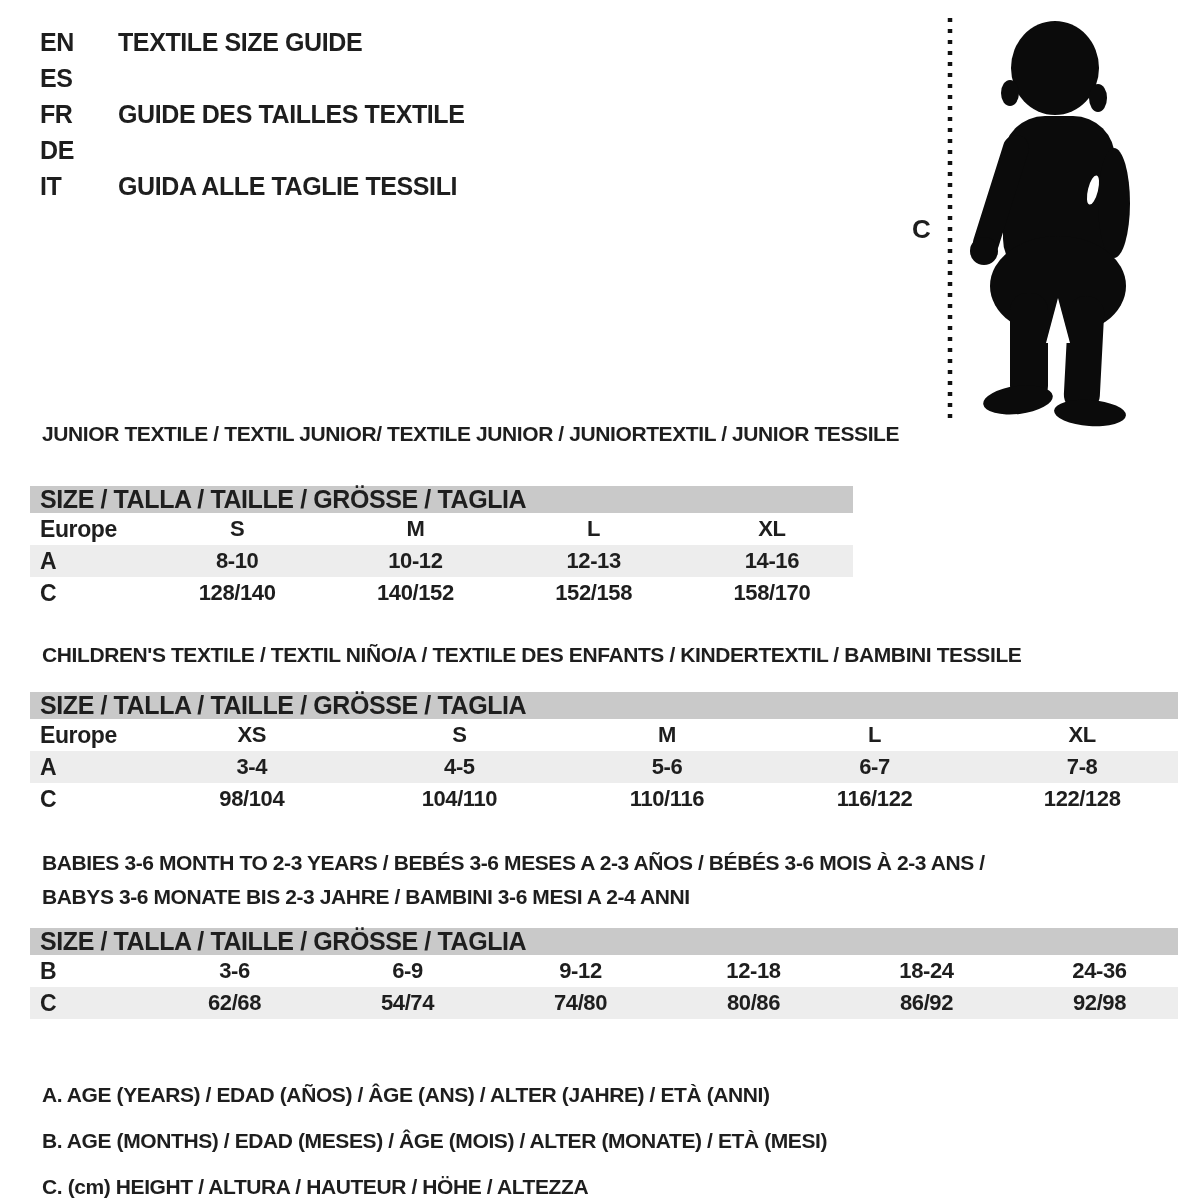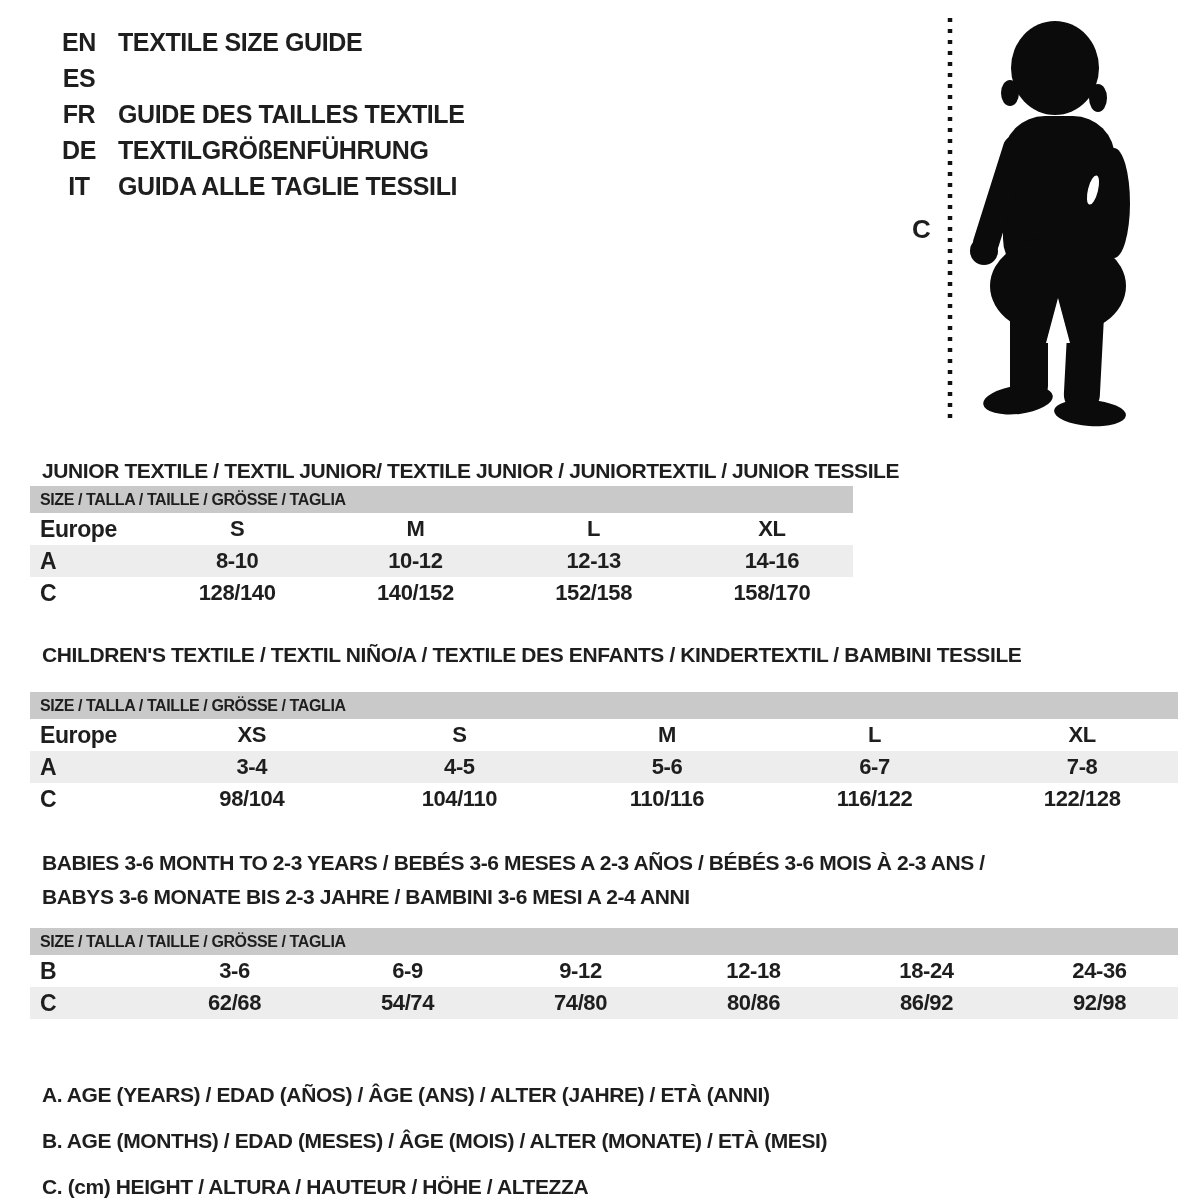--- a/index.html
+++ b/index.html
@@ -2,40 +2,40 @@
 <html style="--header-bar: #c9c9c9; --shaded-row: #ededed; --text: #1e1e1e; --silhouette: #0b0b0b;"><head>
 <meta charset="utf-8">
 <style>
   html,body{margin:0;padding:0;width:1200px;height:1200px;overflow:hidden;background:#fff;}
   .canvas{
     position:relative;width:1200px;height:1200px;background:#fff;
     font-family:"Liberation Sans",sans-serif;font-weight:700;
     color:var(--text,#1e1e1e);letter-spacing:-0.4px;
   }
   
-  .lang-list{position:absolute;left:40px;top:24px;text-align:center;}
+  .lang-list{position:absolute;left:40px;top:24px;}
   .lang-row{display:flex;line-height:36px;font-size:25px;}
   .lang-code{width:78px;flex:0 0 78px;}
   .lang-title{white-space:nowrap;}
   
   .silhouette{position:absolute;left:938px;top:8px;width:212px;height:420px;}
   .figure-label{position:absolute;left:912px;top:214px;font-size:26px;}
   
   .sec-heading{position:absolute;left:42px;font-size:21px;white-space:nowrap;line-height:34px;}
-  .h1{top:454px;text-align:right;}
+  .h1{top:417px;text-align:right;}
   .h2{top:638px;}
   .h3{top:846px;}
   
   .size-table{position:absolute;left:30px;}
   .t1{top:486px;width:823px;}
   .t2{top:692px;width:1148px;}
   .t3{top:928px;width:1148px;}
   .bar{
     height:27px;line-height:27px;background:var(--header-bar,#c9c9c9);
-    padding-left:10px;font-size:16px;white-space:nowrap;
+    padding-left:10px;font-size:25px;white-space:nowrap;
   }
   .trow{display:flex;align-items:center;height:32px;gap:16px;}
   .trow.shaded{background:var(--shaded-row,#ededed);}
   .tlabel{flex:0 0 100px;padding-left:10px;font-size:23px;}
   .tcell{flex:1;text-align:center;font-size:22px;white-space:nowrap;}
   
   .legend{position:absolute;left:42px;top:1066px;}
   .legend-line{font-size:21px;line-height:34px;white-space:nowrap;margin-top:12px;}
 </style>
 </head>
@@ -50,21 +50,20 @@
       </div>
       <div class="lang-row">
         <span class="lang-code">ES</span>
       </div>
       <div class="lang-row">
         <span class="lang-code">FR</span>
         <span class="lang-title">GUIDE DES TAILLES TEXTILE</span>
       </div>
       <div class="lang-row">
         <span class="lang-code">DE</span>
-        <span class="lang-title">TEXTILGRÖßENFÜHRUNG</span>
       </div>
       <div class="lang-row">
         <span class="lang-code">IT</span>
         <span class="lang-title">GUIDA ALLE TAGLIE TESSILI</span>
       </div>
     </div>
 
   <svg class="silhouette" viewBox="0 0 212 420" xmlns="http://www.w3.org/2000/svg" aria-hidden="true">
     <line x1="12" y1="10" x2="12" y2="410" stroke="#111" stroke-width="4.5" stroke-dasharray="4 7"></line>
     <g fill="#0b0b0b">

